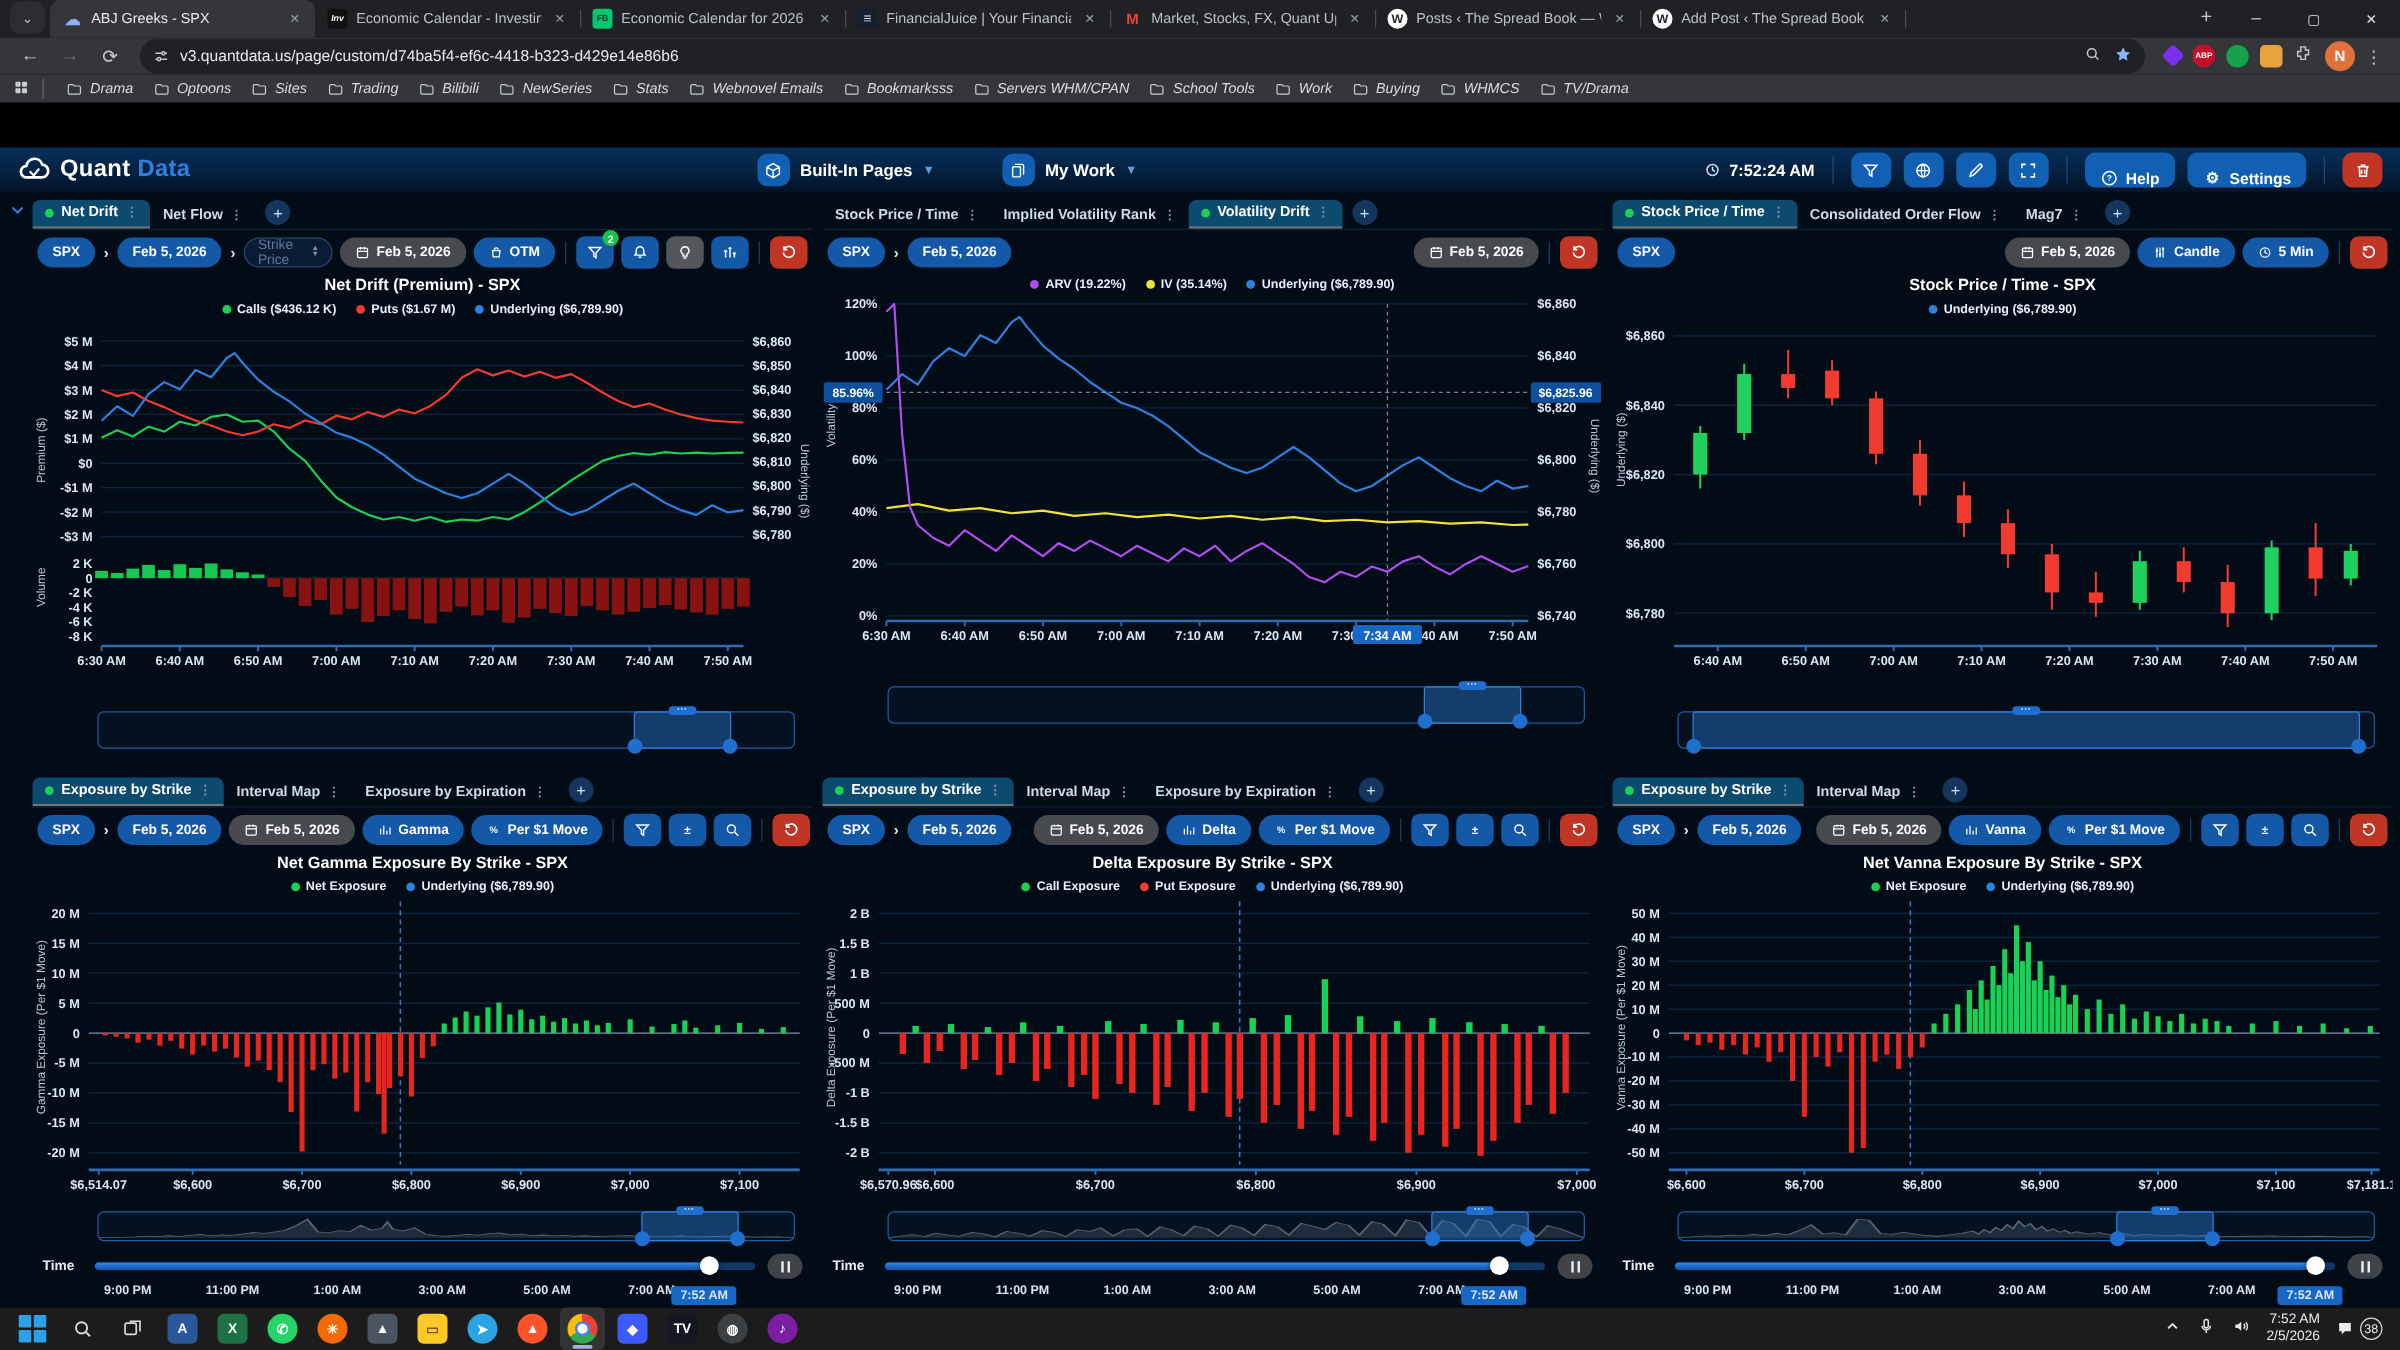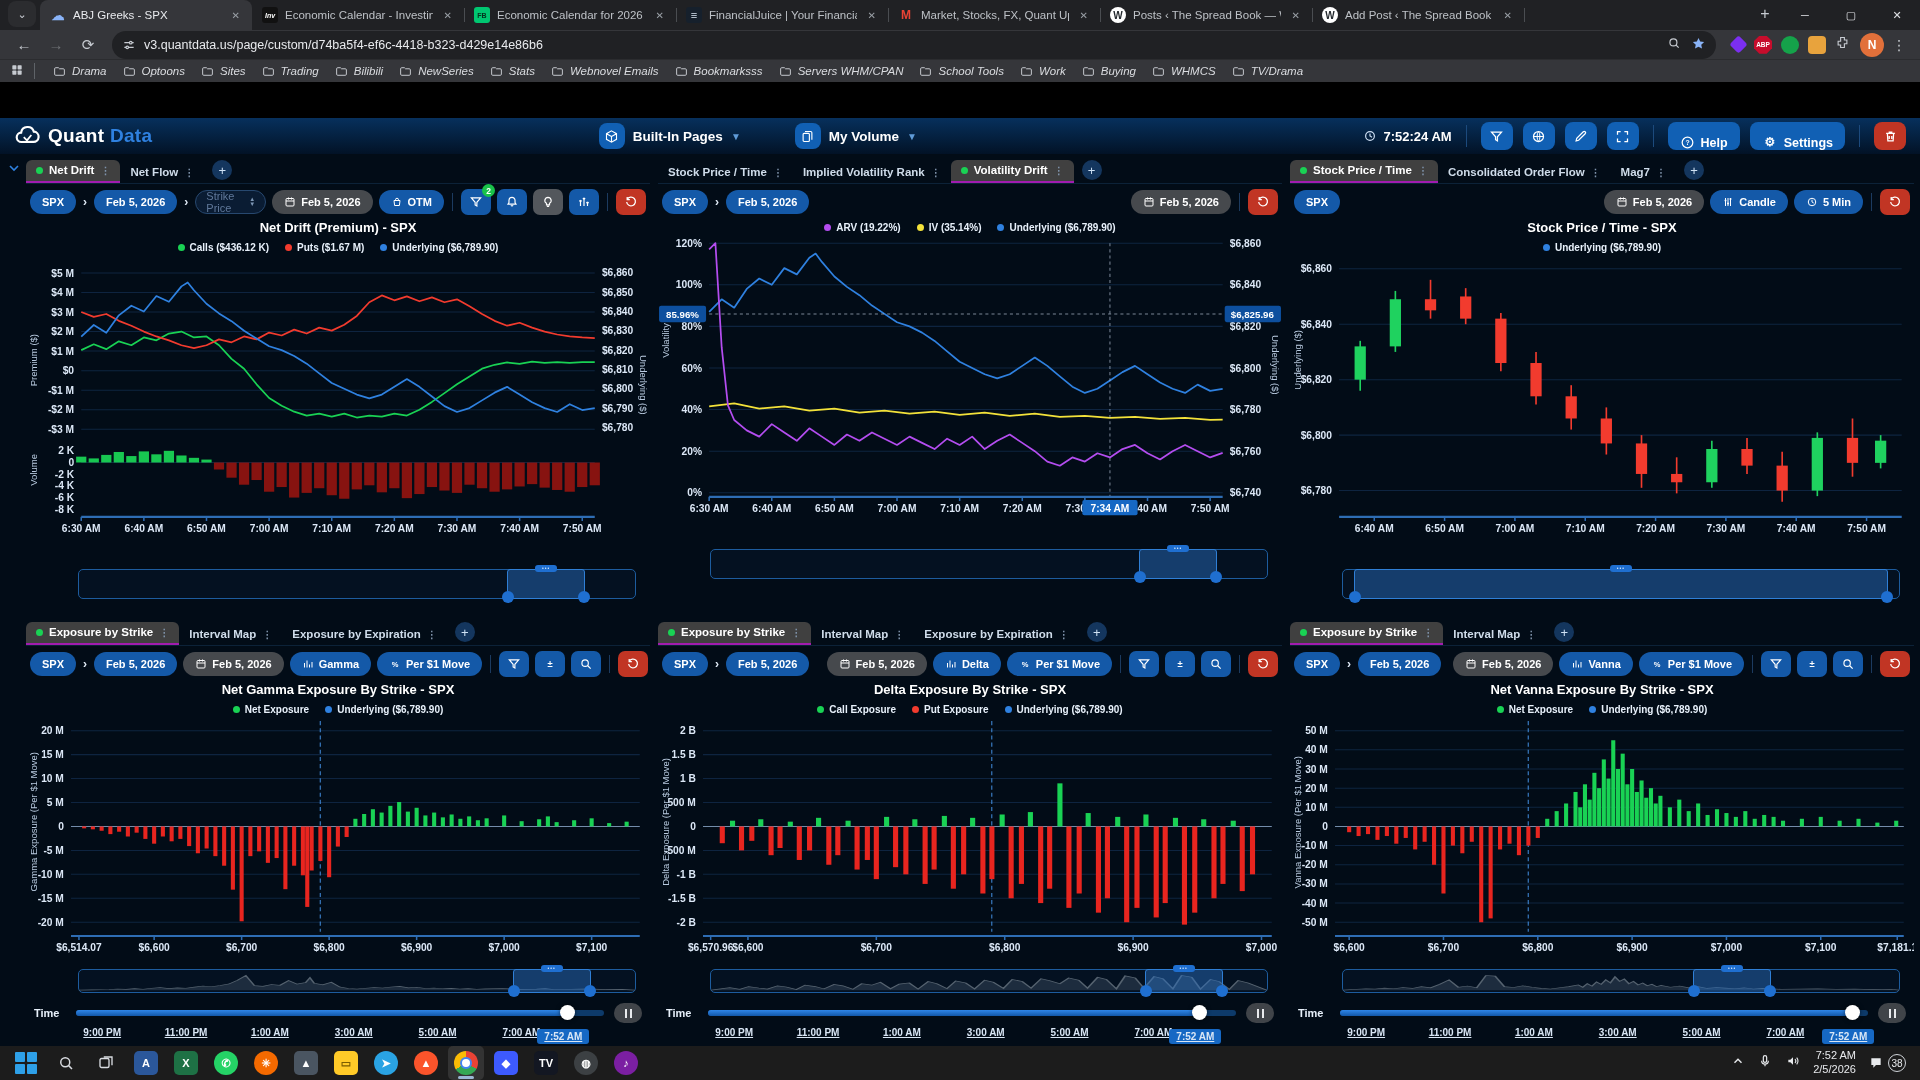--- a/index.html
+++ b/index.html
@@ -76,21 +76,21 @@
 
   
   .main { flex:1; background:#020c17; display:flex; padding:4px 6px 0 2px; position:relative; }
   .gutter { width:24px; display:flex; justify-content:center; padding-top:2px; color:#2f81e0; }
   .grid { flex:1; display:grid; grid-template-columns:repeat(3,1fr); grid-template-rows:456px 426px;
     gap:6px 8px; }
   .panel { display:flex; flex-direction:column; min-width:0; }
   .ptabs { height:26px; display:flex; align-items:flex-end; border-bottom:1px solid #0c2238; }
   .ptab { display:flex; align-items:center; gap:6px; padding:4px 10px 5px 10px; color:#cfdcea;
     font-weight:bold; font-size:11.5px; white-space:nowrap; }
-  .ptab.active { background:#404040; border-radius:6px 6px 0 0; border-bottom:2px solid #a21caf; color:#fff; }
+  .ptab.active { background:#0c4a6e; border-radius:6px 6px 0 0; border-bottom:2px solid #737373; color:#fff; }
   .pdot { width:7px; height:7px; border-radius:50%; background:#19d254; }
   .pkebab { color:#7f93ab; font-size:10px; }
   .ptab-add { width:20px; height:20px; margin:0 0 3px 8px; border-radius:50%; background:#14365e; color:#cfe2f5;
     font-size:13px; display:flex; align-items:center; justify-content:center; }
   .pcontrols { height:36px; display:flex; align-items:center; gap:6px; padding:0 4px; }
   .pill { height:24px; border-radius:12px; background:#1459a8; color:#fff; font-weight:bold; font-size:11px;
     display:flex; align-items:center; gap:5px; padding:0 12px; border:none; white-space:nowrap; }
   .pill.gray { background:#46494d; }
   .cchev { color:#dfe9f5; font-weight:bold; font-size:12px; padding:0 1px; }
   .strike { width:150px; height:24px; border-radius:12px; background:#0a1c33; border:1px solid #27486f;
@@ -132,21 +132,21 @@
   .ttrack { flex:1; position:relative; height:6px; border-radius:3px; background:#0d3a6a; }
   .tfill { position:absolute; left:0; top:0; bottom:0; border-radius:3px;
     background:linear-gradient(180deg,#2f86e8,#1257a8); }
   .tthumb { position:absolute; top:-5px; width:15px; height:15px; border-radius:50%; background:#fff;
     box-shadow:0 0 4px rgba(0,0,0,.6); }
   .tpause { width:28px; height:20px; border-radius:10px; background:#404449; display:flex; gap:3px;
     align-items:center; justify-content:center; }
   .tpause i { width:2px; height:9px; background:#e8eaed; }
   .ticks { position:relative; height:18px; margin:4px 42px 0 42px; }
   .ticks span { position:absolute; transform:translateX(-50%); color:#d9e6f5; font-weight:bold; font-size:10px;
-    white-space:nowrap;text-decoration:underline; }
+    white-space:nowrap; }
   .tbadge { position:absolute; transform:translateX(-60%); background:#1668c4; color:#fff; font-weight:bold;
     font-size:10px; padding:2px 7px; border-radius:3px; top:2px; }
 
   
   .taskbar { height:40px; background:#1c1c1c; display:flex; align-items:center; padding:0 8px; gap:4px; }
   .tbi { width:36px; height:34px; border-radius:5px; display:flex; align-items:center; justify-content:center;
     position:relative; }
   .tbi.active { background:#333; }
   .tbi.active::after { content:""; position:absolute; bottom:1px; left:50%; transform:translateX(-50%);
     width:16px; height:3px; border-radius:2px; background:#9bb7d4; }
@@ -499,21 +499,21 @@
           </span>
         <span>Built-In Pages</span>
         <span class="hchev">▼</span>
       </div>
       <div class="hnav-item">
         <span class="hico">
             <svg width="15" height="15" viewBox="0 0 24 24">
               <use href="#i-pages"></use>
             </svg>
           </span>
-        <span>My Volume</span>
+        <span>My Work</span>
         <span class="hchev">▼</span>
       </div>
     </div>
     <div class="hright">
       <div class="hclock">
         <svg width="14" height="14" viewBox="0 0 24 24" style="color:#cfe0f5">
             <use href="#i-clock"></use>
           </svg>
         <span>7:52:24 AM</span>
       </div>

